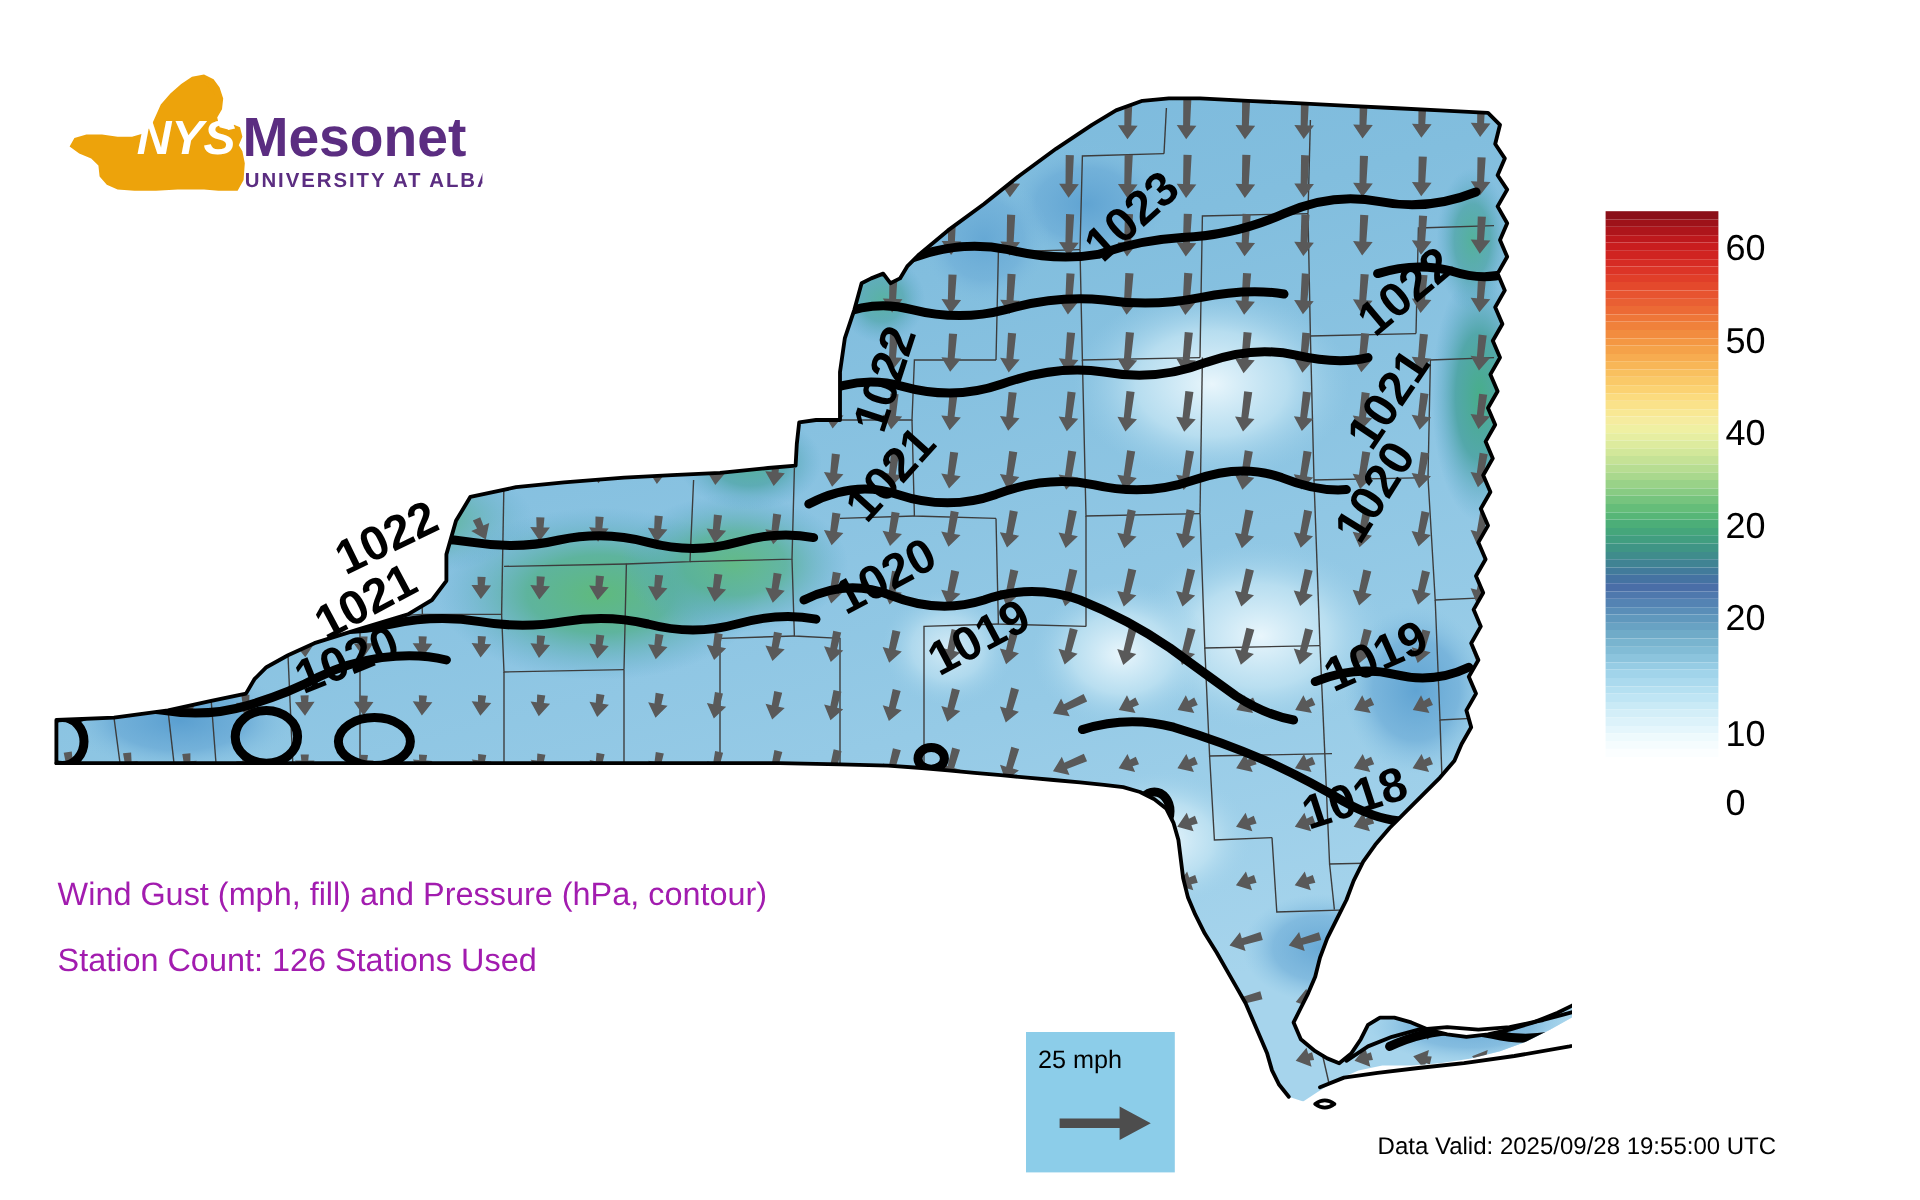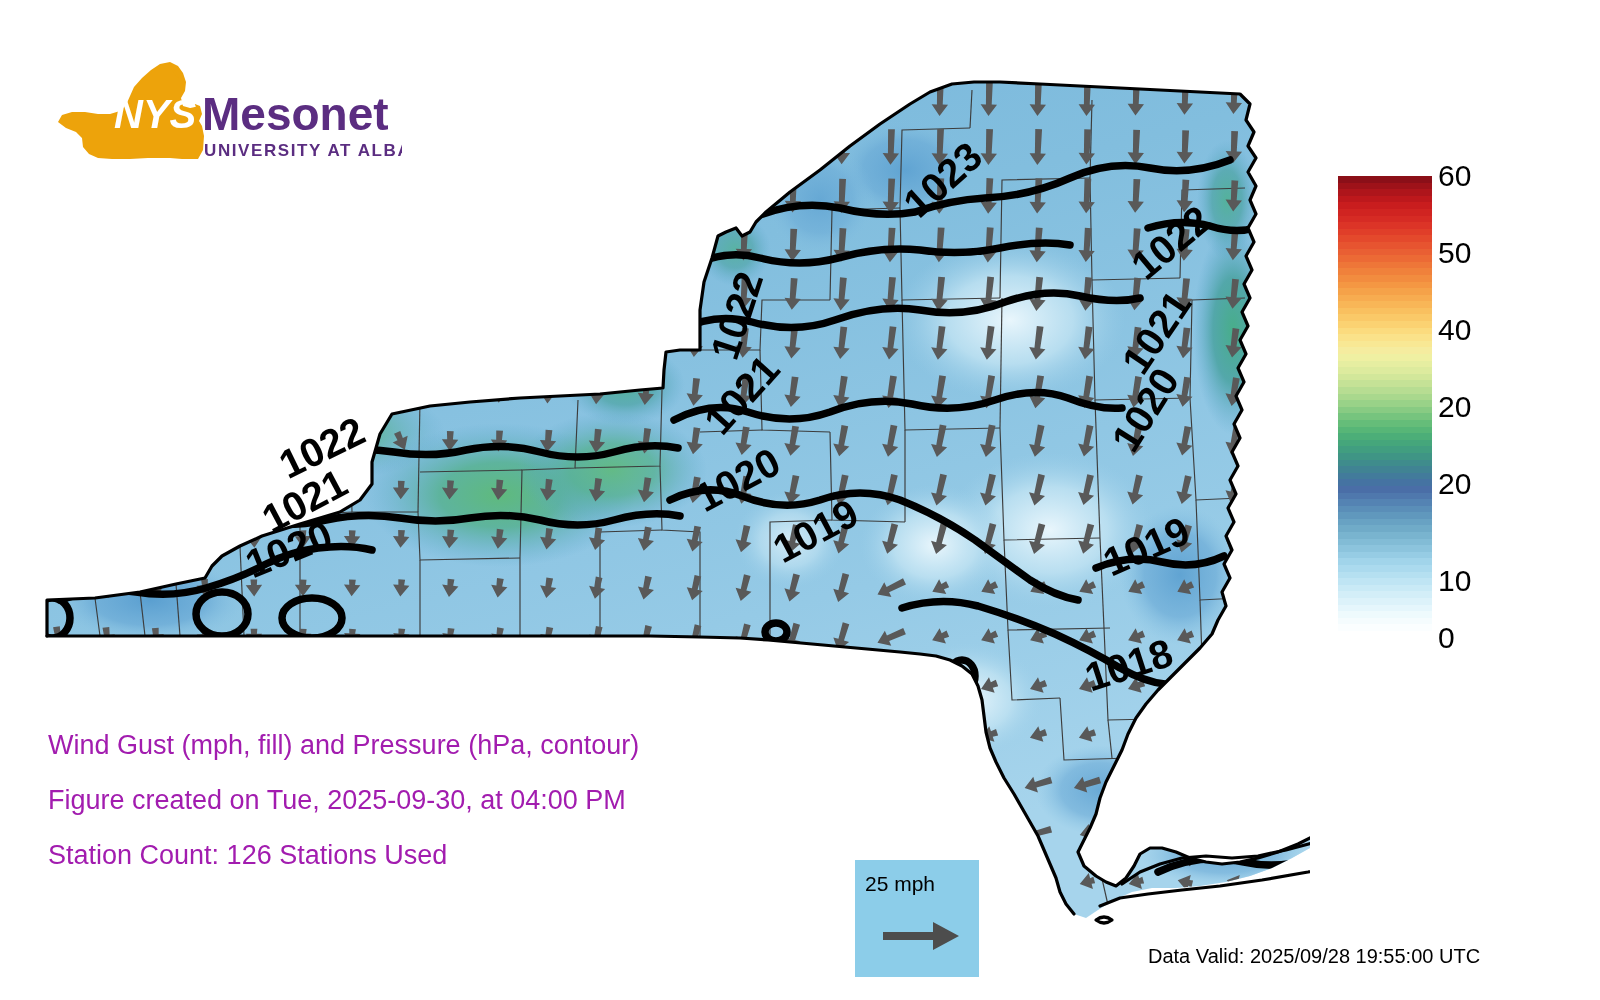--- a/index.html
+++ b/index.html
@@ -14,21 +14,21 @@
   
   #map-figure{position:absolute;left:0;top:0;width:1310px;height:960px;}
   #map-svg{display:block;width:1310px;height:960px;}
 
   
   #colorbar-group{position:absolute;left:1338px;top:176px;width:250px;height:470px;}
   #colorbar-bar{position:absolute;left:0;top:0;width:94px;height:462px;}
   #colorbar-bar .cb-step{width:100%;display:block;}
   #colorbar-ticks{position:absolute;left:100px;top:0;width:140px;height:462px;}
   .cb-tick{position:absolute;left:0;font-size:30px;line-height:30px;color:#000;
-           white-space:nowrap;}
+           white-space:nowrap;margin-top:32px;}
 
   
   #caption{position:absolute;left:48px;top:718px;width:780px;}
   #caption div{font-size:27px;line-height:55px;color:#a21caf;white-space:nowrap;}
 
   
   #wind-key{position:absolute;left:855px;top:860px;width:124px;height:117px;
             background:#8ccde9;}
   #wind-key-label{position:absolute;left:10px;top:6px;font-size:21px;
                   line-height:36px;color:#000;white-space:nowrap;}
@@ -912,21 +912,20 @@
       <div class="cb-tick" style="top: 139px;">40</div>
       <div class="cb-tick" style="top: 216px;">20</div>
       <div class="cb-tick" style="top: 293px;">20</div>
       <div class="cb-tick" style="top: 390px; text-align: center;">10</div>
       <div class="cb-tick" style="top: 447px;">0</div>
     </div>
 </div>
 
 <div id="caption">
   <div>Wind Gust (mph, fill) and Pressure (hPa, contour)</div>
-  <div>Figure created on Tue, 2025-09-30, at 04:00 PM</div>
   <div>Station Count: 126 Stations Used</div>
 </div>
 
 <div id="wind-key">
   <div id="wind-key-label">25 mph</div>
   <svg id="wind-key-arrow" viewBox="0 0 80 36" aria-hidden="true">
     <path d="M2 14 L52 14 L52 4 L78 18 L52 32 L52 22 L2 22 Z" fill="#4d4d4d"></path>
   </svg>
 </div>
 

